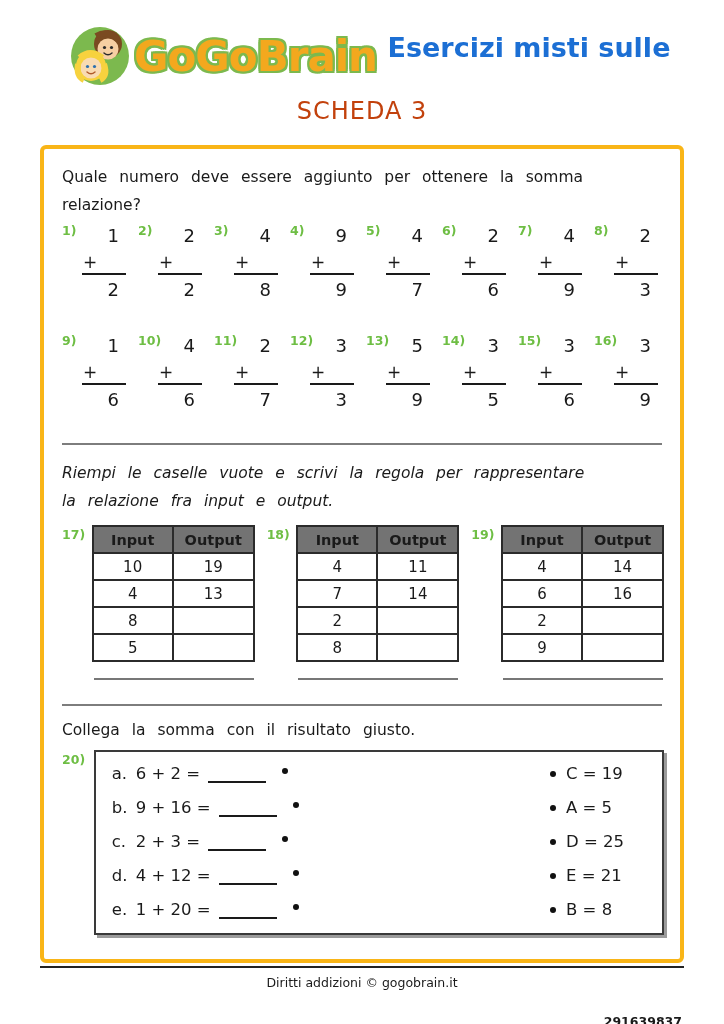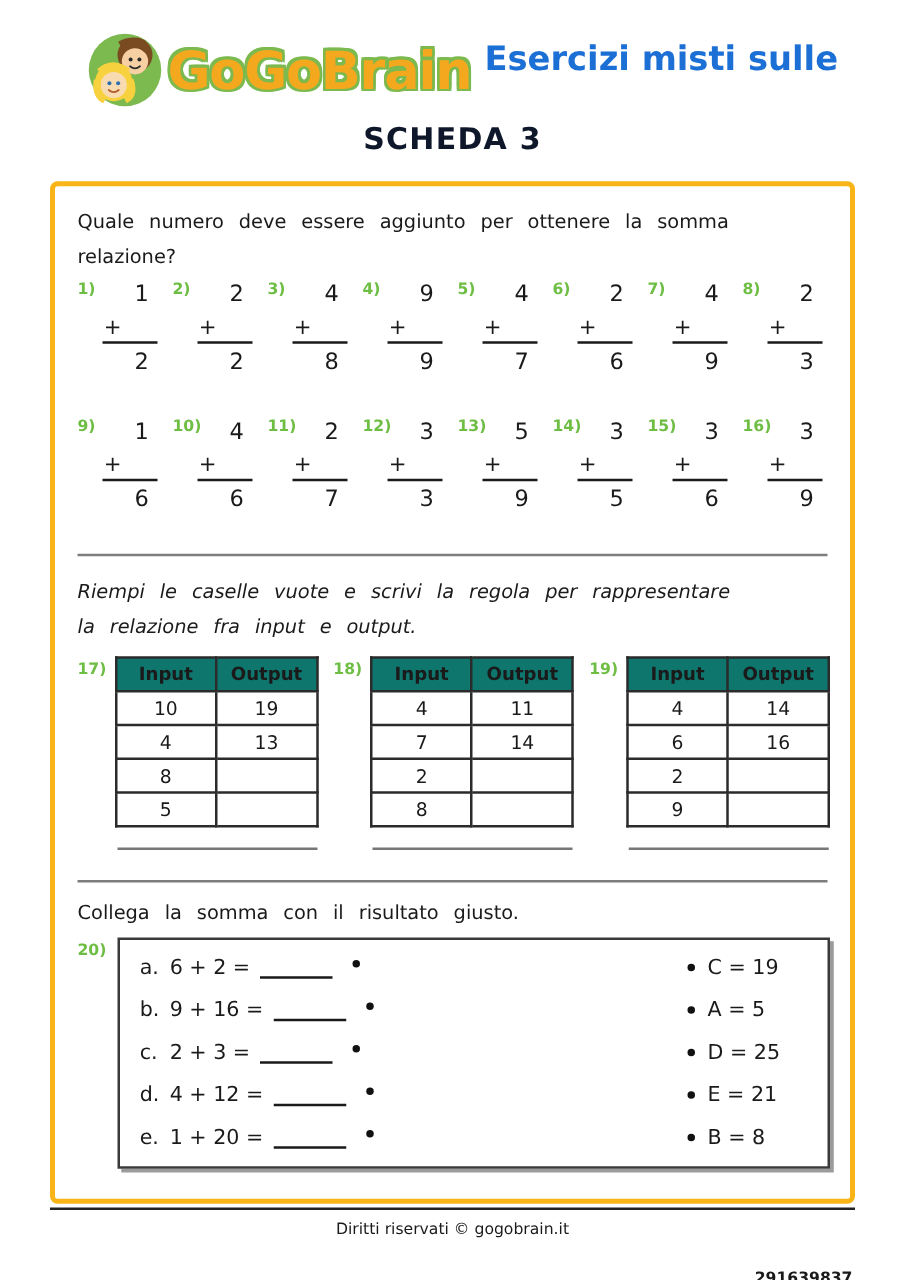--- a/index.html
+++ b/index.html
@@ -10,21 +10,21 @@
   
   .logo { position:absolute; left:68px; top:24px; display:flex; align-items:center; gap:2px; }
   .logo-text {
     font-size:42px; font-weight:bold; letter-spacing:-1px; color:#F3A81E;
     text-shadow:-2px -2px 0 #7CB94E, 2px -2px 0 #7CB94E, -2px 2px 0 #7CB94E, 2px 2px 0 #7CB94E,
                 -2px 0 0 #7CB94E, 2px 0 0 #7CB94E, 0 -2px 0 #7CB94E, 0 2px 0 #7CB94E;
   }
   .doc-title { position:absolute; right:42px; top:32px; width:306px; text-align:center;
     color:#1C6FD4; font-weight:bold; font-size:27px; line-height:1.16; letter-spacing:0; }
   .sheet-label { position:absolute; left:0; top:97px; width:100%; text-align:center;
-    color:#0f172a; font-weight:bold; font-size:24px; letter-spacing:1px; }
+    color:#c2410c; font-weight:normal; font-size:24px; letter-spacing:1px; }
 
   
   .main-box { position:absolute; left:40px; top:145px; width:644px; height:818px;
     border:4px solid #F9B517; border-radius:6px; padding:14px 16px 10px 16px; background:#fff; }
 
   .instr { font-size:15.5px; line-height:28px; word-spacing:7px; margin-left:2px; }
 
   
   .prob-row { display:flex; gap:9px; margin:4px 0 0 2px; }
   .prob-row.second { margin-top:18px; }
@@ -39,21 +39,21 @@
   .divider { border:none; border-top:2px solid #7d7d7d; margin:18px 2px 0 2px; }
   .divider.d3 { margin-top:24px; }
   .sect2-instr { margin-top:14px;font-style:italic; }
 
   
   .tables-row { display:flex; gap:12px; margin:10px 0 0 2px; }
   .table-block { display:flex; gap:5px; }
   .tnum { color:#6EBE44; font-weight:bold; font-size:12.5px; width:25px; padding-top:2px; }
   .tcol { display:flex; flex-direction:column; }
   table.io { border-collapse:collapse; }
-  table.io th { width:82px; height:27px; background:#0f766e; border:2px solid #2b2b2b;
+  table.io th { width:82px; height:27px; background:#737373; border:2px solid #2b2b2b;
     font-size:14.5px; font-weight:bold; text-align:center; }
   table.io td { width:82px; height:27px; border:2px solid #2b2b2b; font-size:15px; text-align:center; }
   .rule-line { margin-top:16px; margin-left:2px; width:160px; border-top:2px solid #777; }
 
   .sect3-instr { margin-top:10px; }
 
   
   .match-wrap { display:flex; gap:7px; margin:6px 0 0 2px; }
   .match-box { width:576px; height:185px; border:2px solid #3a3a3a; box-shadow:3px 3px 0 #9b9b9b;
     padding:12px 20px 14px 16px; display:flex; flex-direction:column; justify-content:space-between; }
@@ -424,17 +424,17 @@
             <span>B = 8</span>
           </div>
         </div>
 
       </div>
     </div>
 
   </div>
 
   <footer class="footer">
-    <span class="f-center">Diritti riservati © gogobrain.it</span>
+    <span class="f-center">Diritti addizioni © gogobrain.it</span>
     <span class="f-right">291639837</span>
   </footer>
 
 </div>
 
 </body></html>

